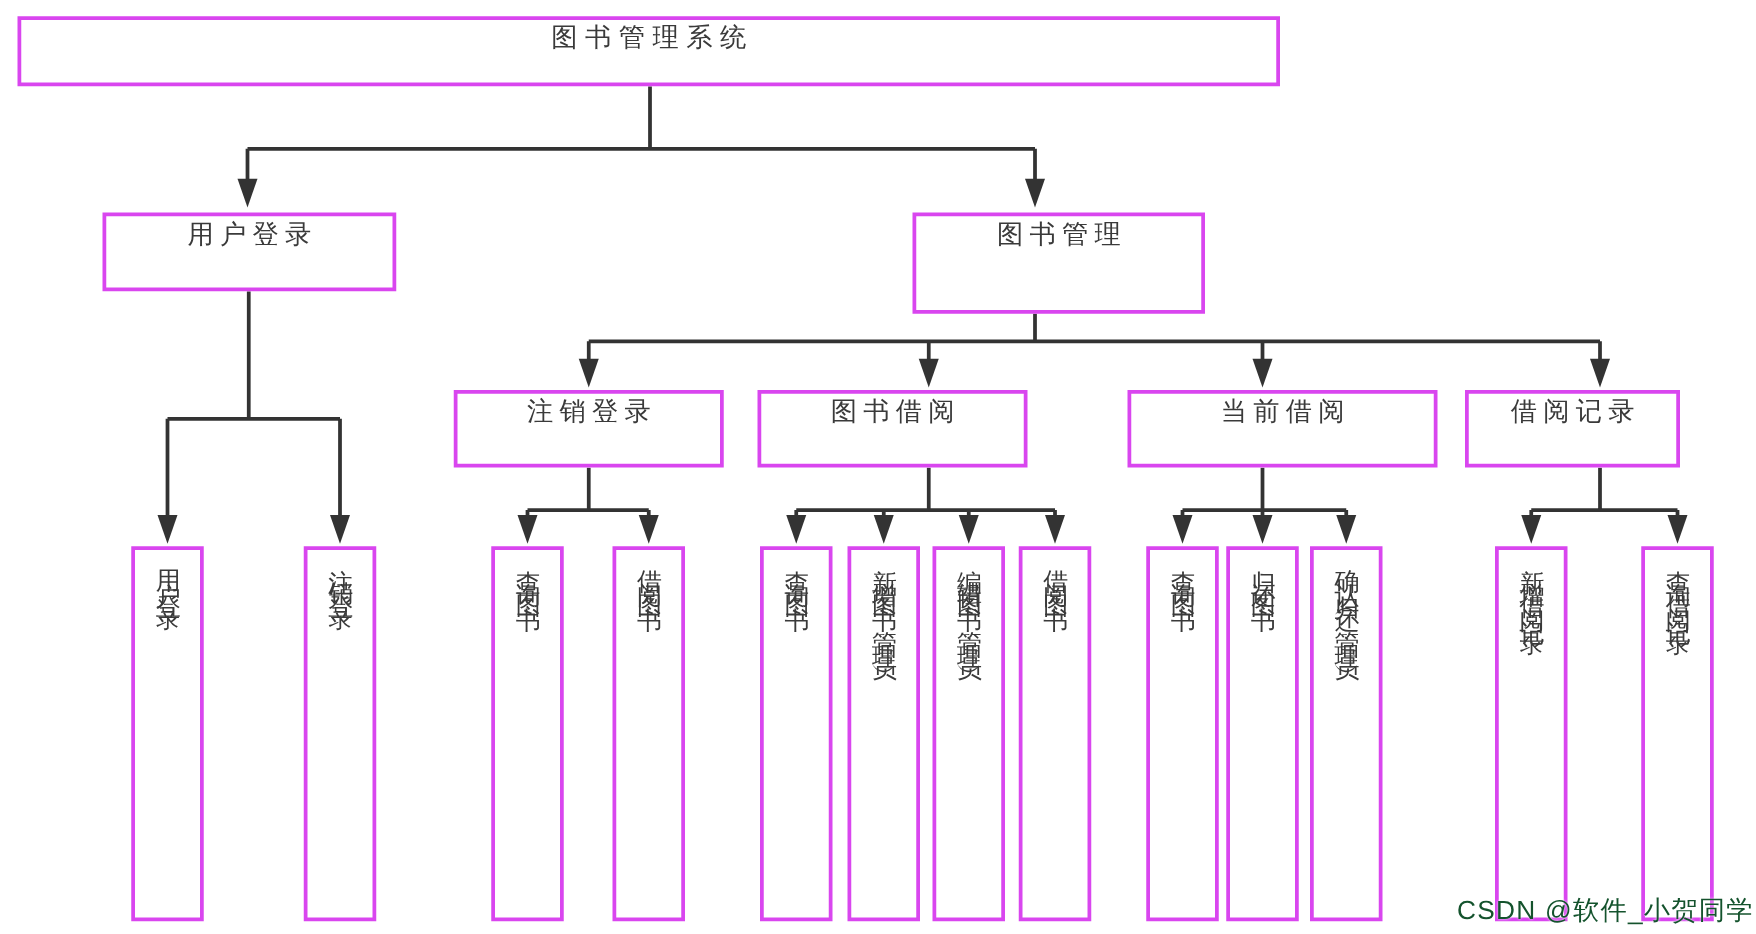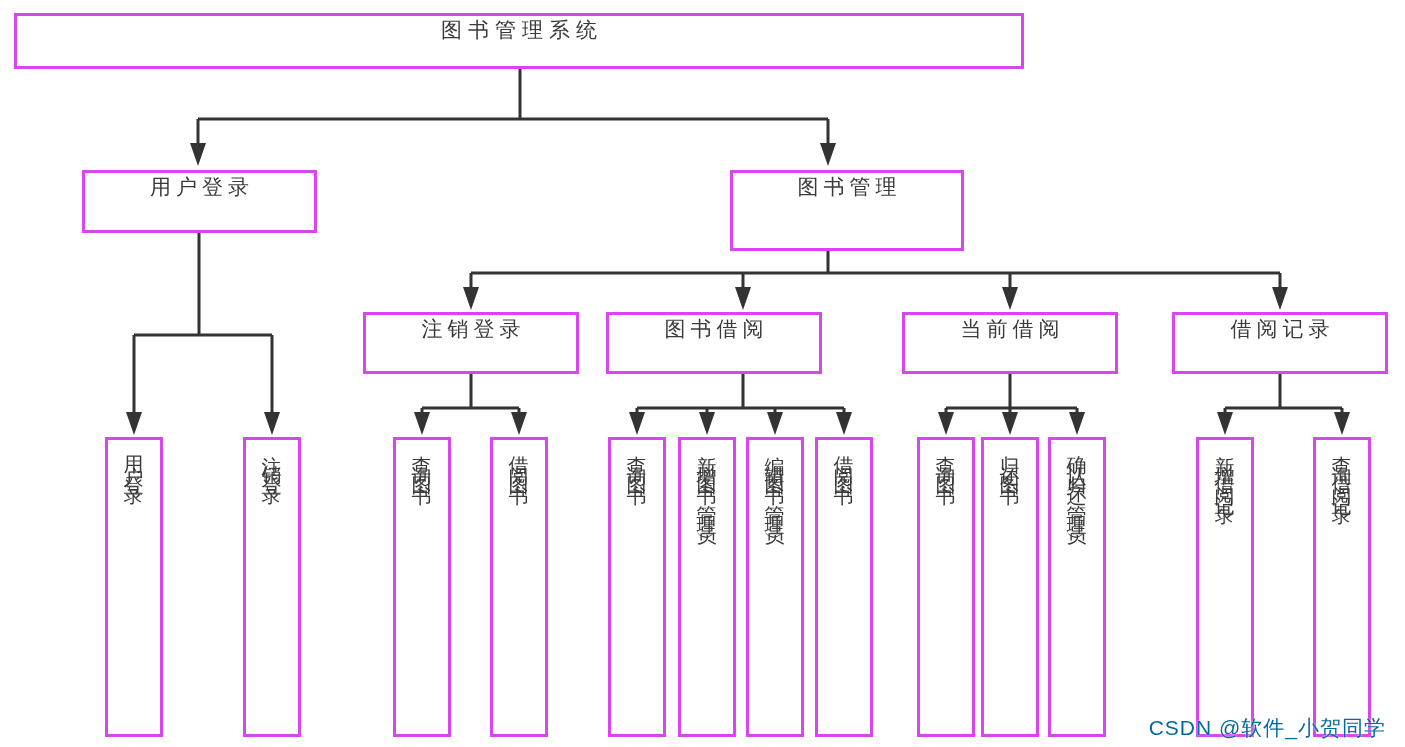--- a/index.html
+++ b/index.html
@@ -46,25 +46,25 @@
   .box.v span {
     writing-mode: vertical-rl;
     text-orientation: mixed;
     font-size: 20px;
     letter-spacing: 10px;
     line-height: 1;
     white-space: nowrap;
   }
   .watermark {
     position: absolute;
-    right: 19px;
+    right: 2px;
     top: 714px;
     font-size: 21px;
     letter-spacing: 1px;
-    color: #0369a1;
+    color: #14532d;
     text-shadow: 0 0 2px #ffffff;
     z-index: 3;
     white-space: nowrap;
   }
 </style>
 </head>
 <body>
 
 <div class="canvas">
 
@@ -121,24 +121,24 @@
   <div class="box h" style="left:711px; top:170px; width:234px; height:81px;margin-left:19px;">
     <span>图书管理</span>
   </div>
 
   <div class="box h" style="left:363px; top:312px; width:216px; height:62px;">
     <span>注销登录</span>
   </div>
   <div class="box h" style="left:606px; top:312px; width:216px; height:62px;">
     <span>图书借阅</span>
   </div>
-  <div class="box h" style="left:902px; top:312px; width:216px; height:62px;">
+  <div class="box h" style="left:902px; top:312px; width:248px; height:62px;">
     <span>当前借阅</span>
   </div>
-  <div class="box h" style="left:1172px; top:312px; width:216px; height:62px;font-family:Liberation Mono, monospace;">
+  <div class="box h" style="left:1172px; top:312px; width:172px; height:62px;font-family:Liberation Mono, monospace;">
     <span>借阅记录</span>
   </div>
 
   <div class="box v" style="left:105px; top:437px; width:58px; height:300px;">
     <span>用户登录</span>
   </div>
   <div class="box v" style="left:243px; top:437px; width:58px; height:300px;">
     <span>注销登录</span>
   </div>
 

